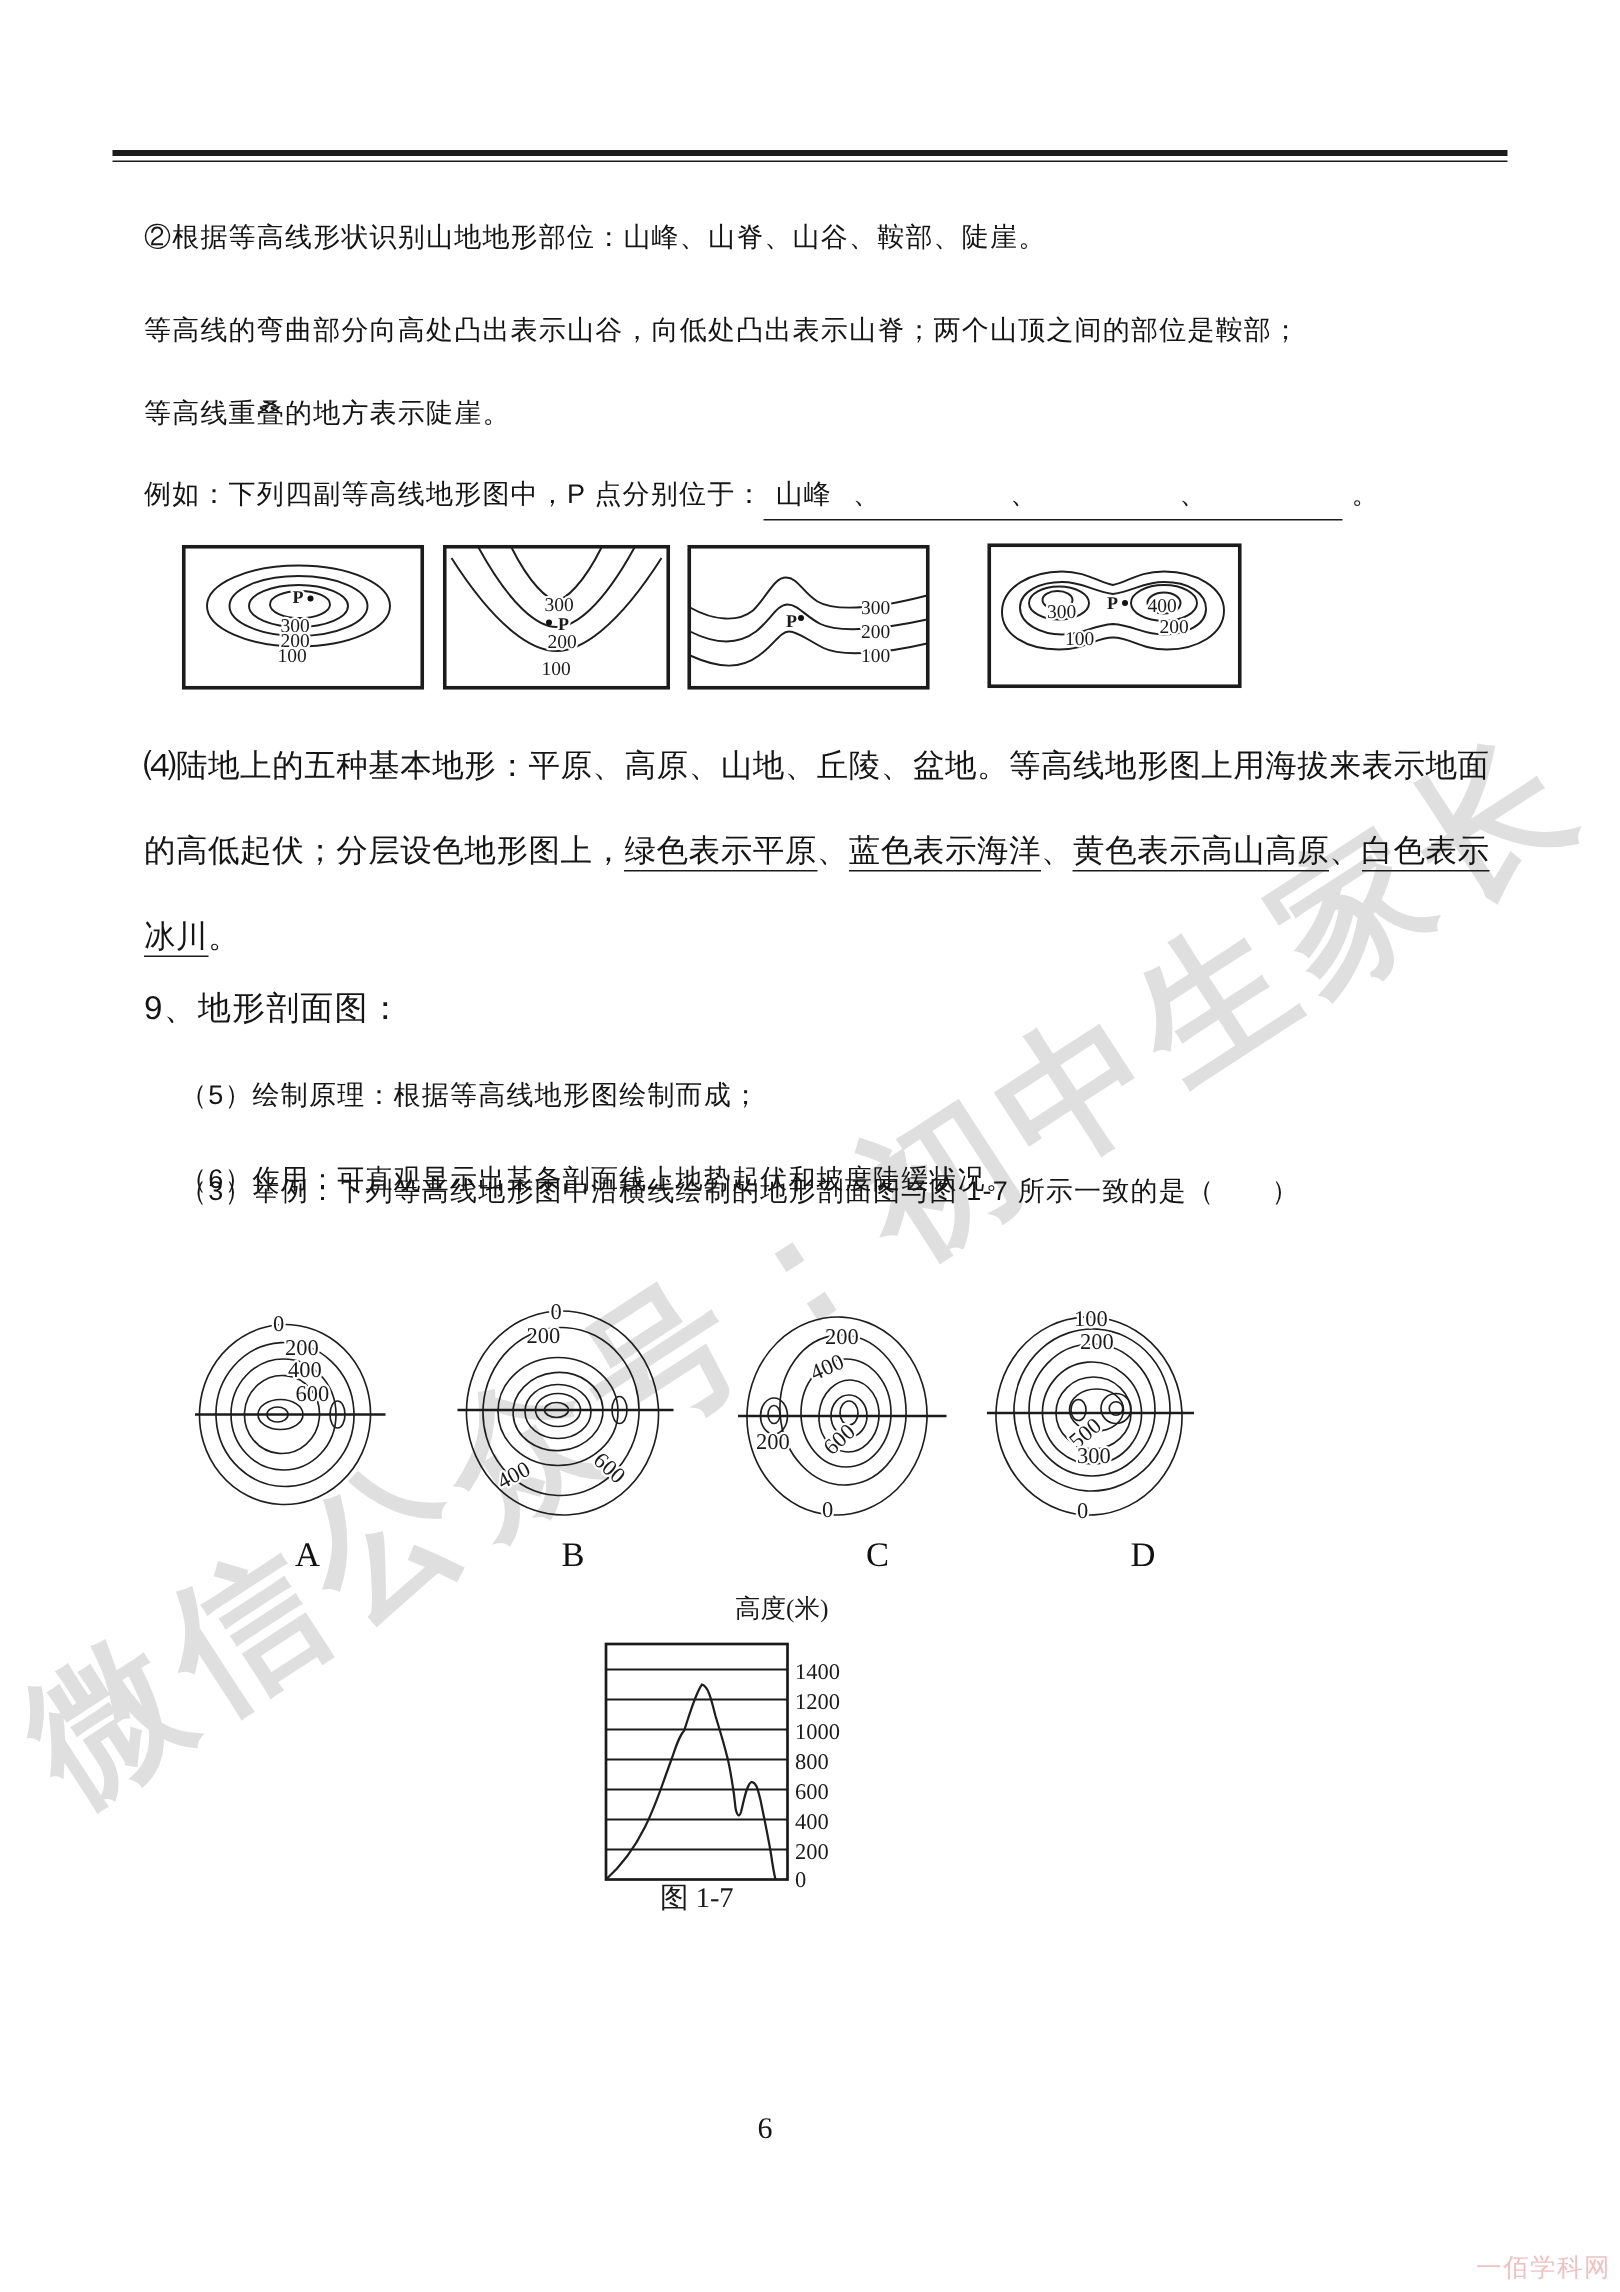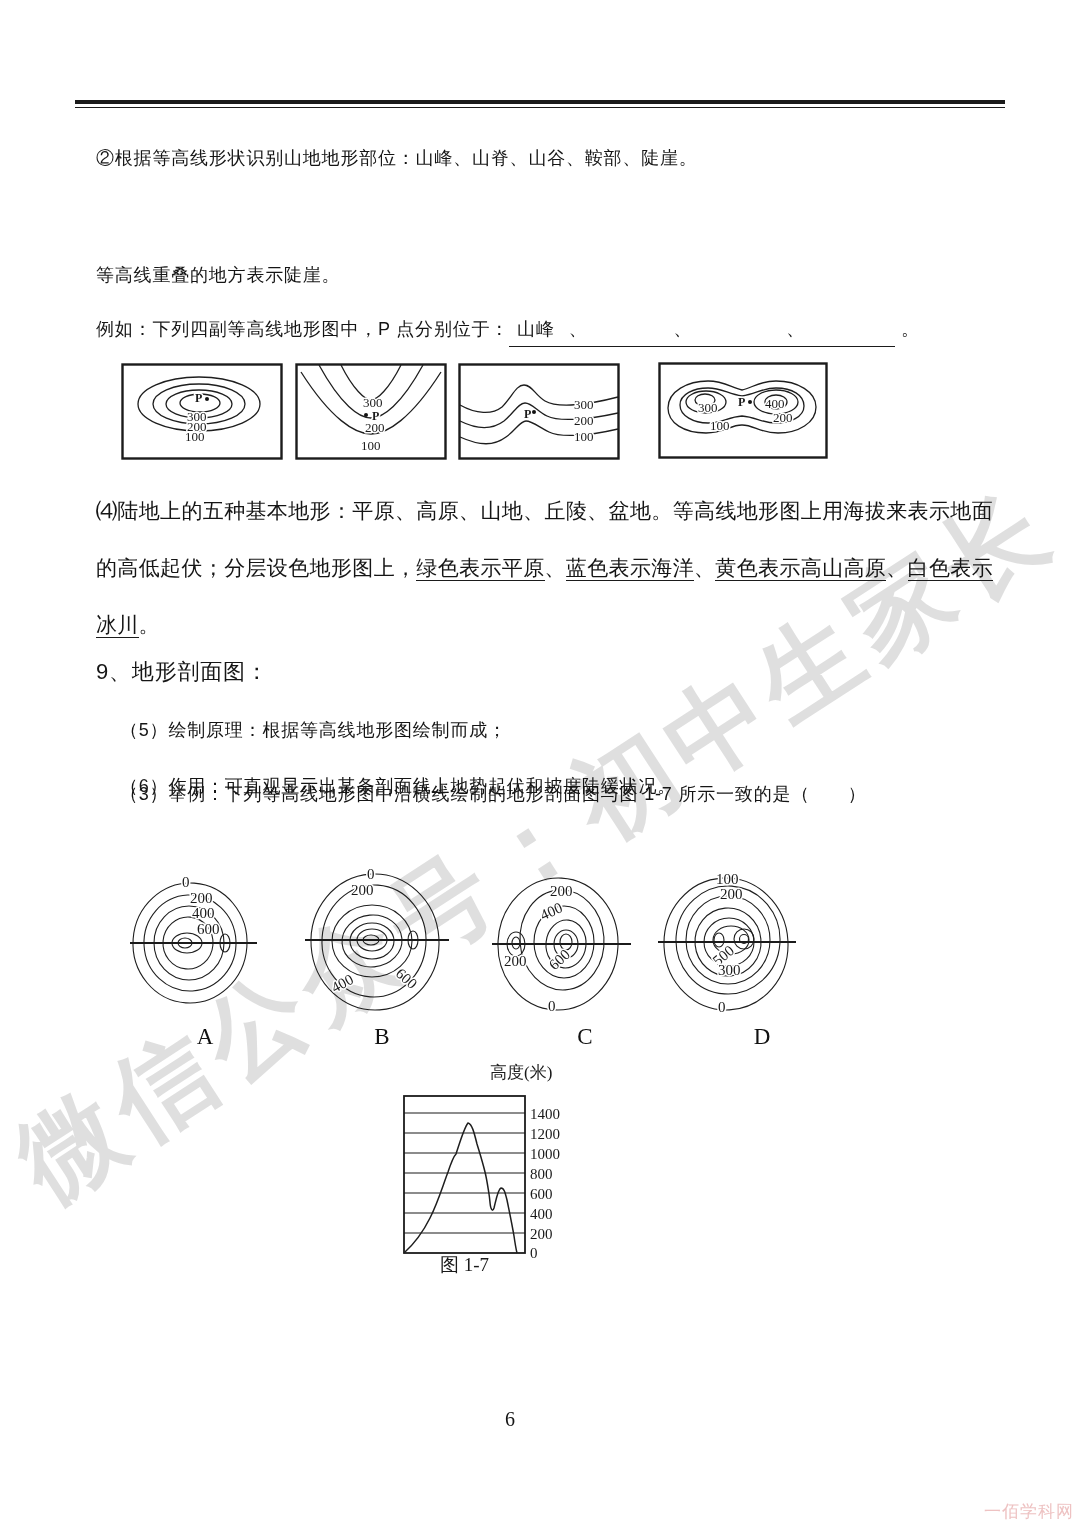--- a/index.html
+++ b/index.html
@@ -40,20 +40,21 @@
 
 <div class="page">
 
   <div class="wm">微信公众号：初中生家长</div>
 
   <div class="content">
 
     <div class="hr-rule"></div>
 
     <div class="para" style="top:144px">②根据等高线形状识别山地地形部位：山峰、山脊、山谷、鞍部、陡崖。</div>
+    <div class="para" style="top:206px">等高线的弯曲部分向高处凸出表示山谷，向低处凸出表示山脊；两个山顶之间的部位是鞍部；</div>
     <div class="para" style="top:315px">
       <span>例如：下列四副等高线地形图中，P 点分别位于：</span><span class="ans-line"><span>山峰</span><span class="sp sp1"></span><span>、</span><span class="sp sp2"></span><span>、</span><span class="sp sp3"></span><span>、</span><span class="sp sp4"></span></span>
       <span>。</span>
     </div>
 
     <div class="para" style="top:261px">等高线重叠的地方表示陡崖。</div>
 
     <svg class="fig" style="left:121px;top:363px" width="162" height="97" viewBox="0 0 162 97">
       <rect class="cbox" x="1.5" y="1.5" width="159" height="94"></rect>
       <g class="c">

